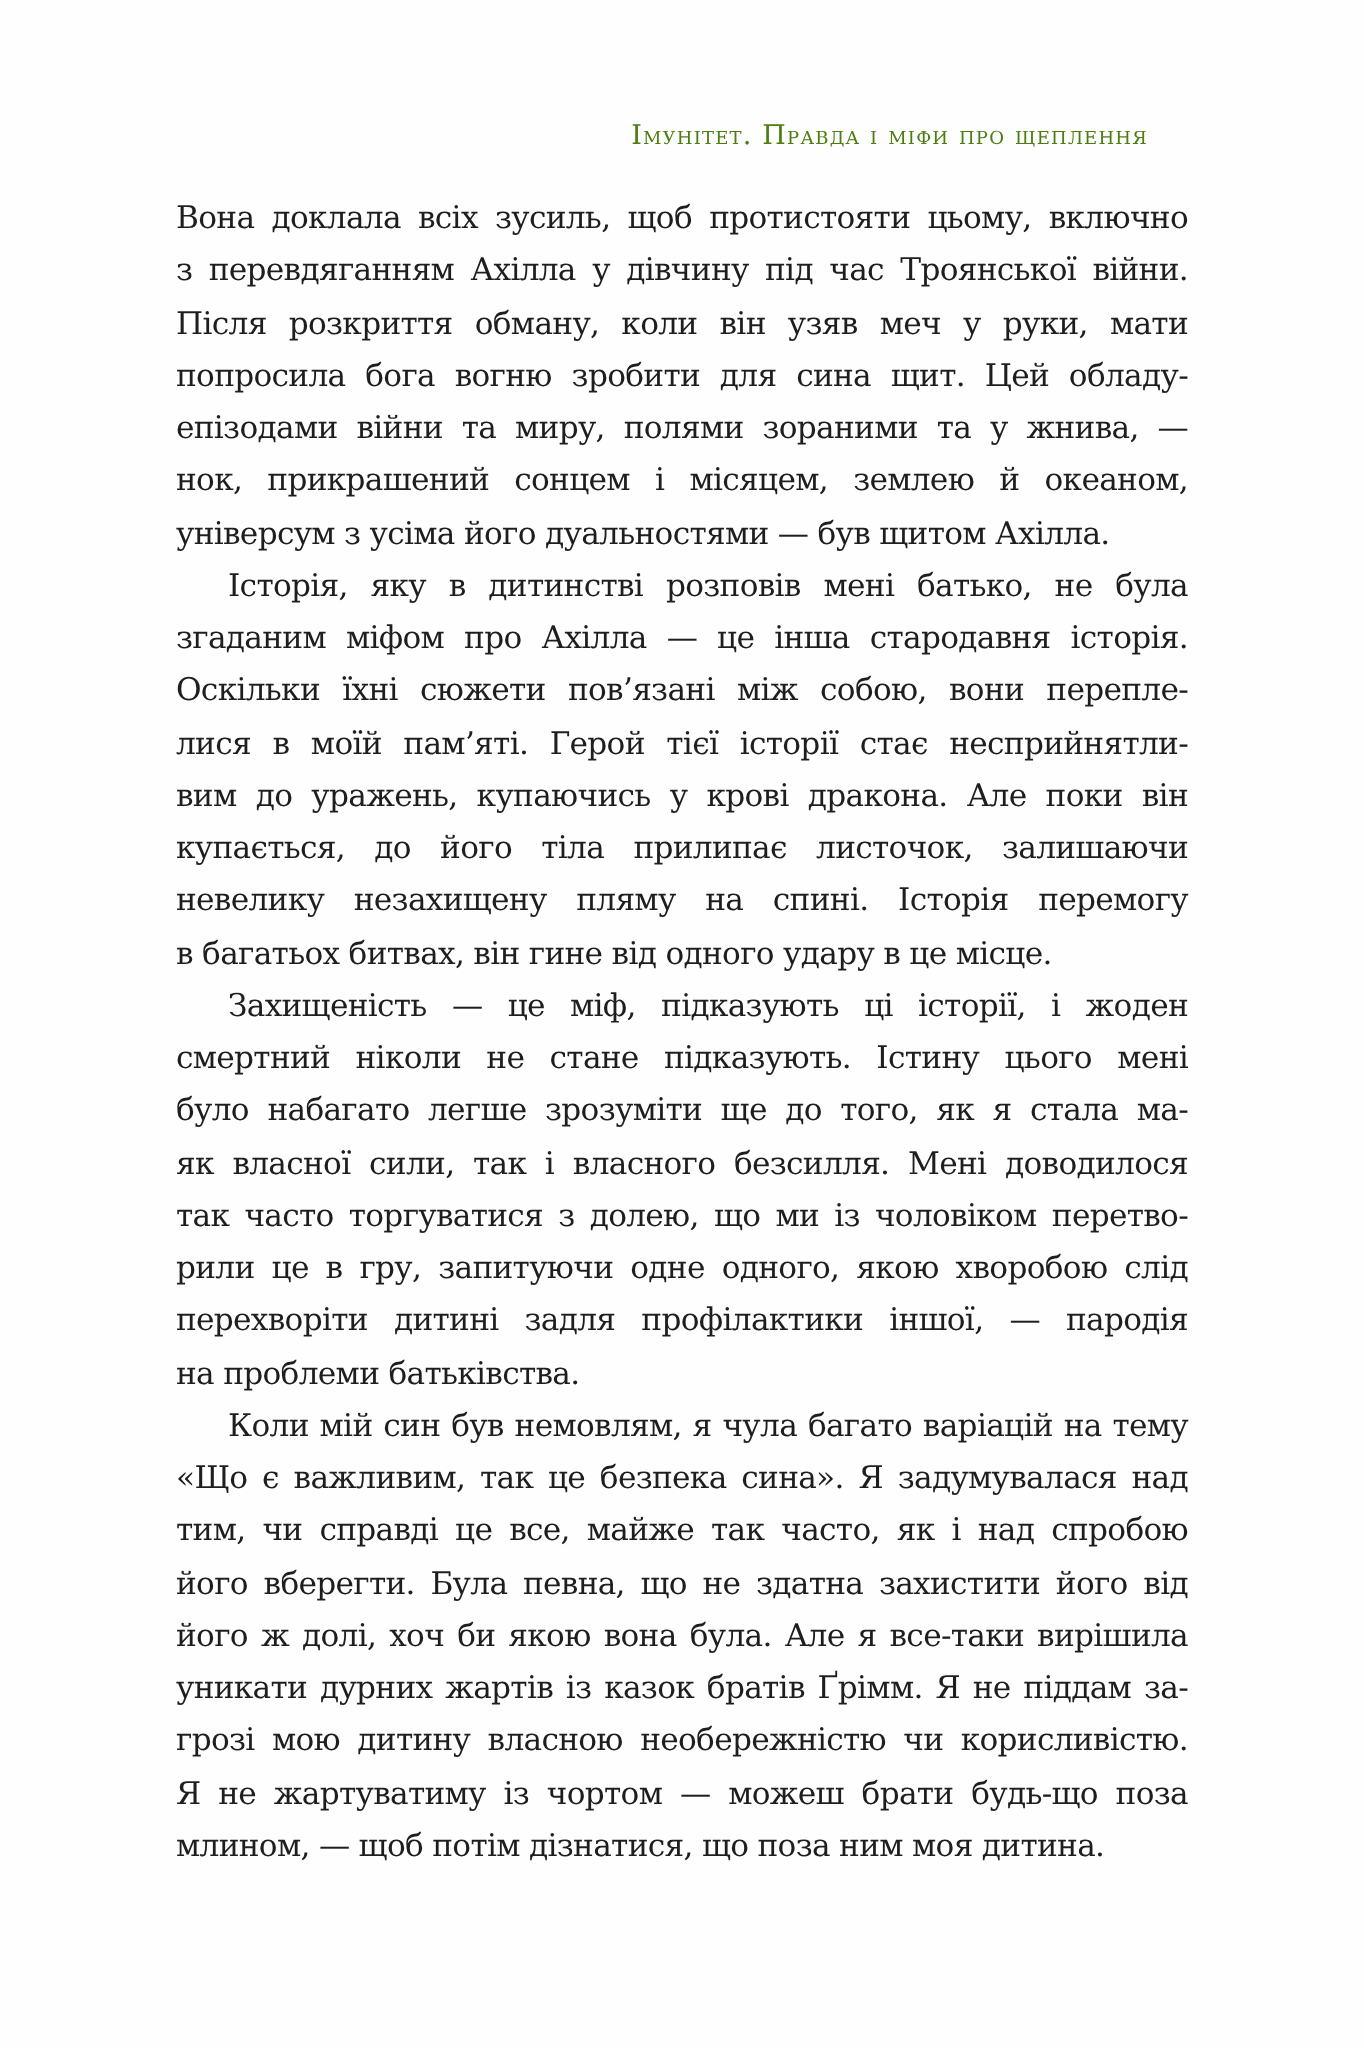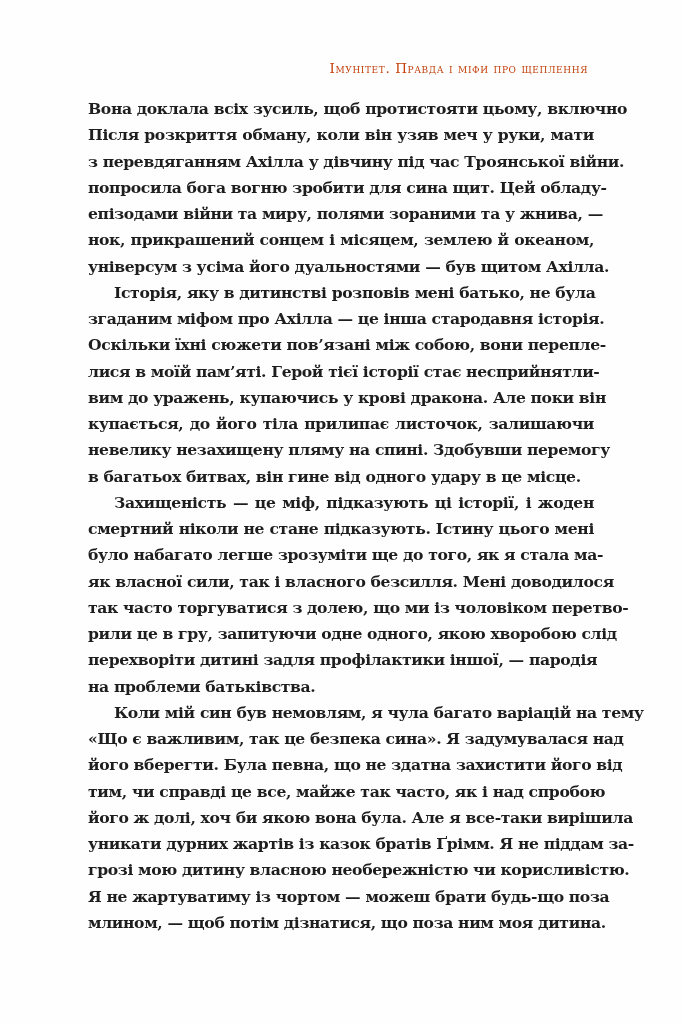--- a/index.html
+++ b/index.html
@@ -1,72 +1,72 @@
 <!DOCTYPE html>
 <html><head>
 <meta charset="utf-8">
 <style>
   html, body { margin:0; padding:0; background:#ffffff; }
   body { width:682px; height:1024px; position:relative; overflow:hidden; }
   .page { position:absolute; left:0; top:0; width:682px; height:1024px; background:#fefefe; }
   .running-header {
-    position:absolute; top:60px; right:94px;
-    font-family:"DejaVu Serif", serif; font-size:13.5px; color:#c2410c;
+    position:absolute; top:60px; right:108px;
+    font-family:"DejaVu Serif", serif; font-size:13.5px; color:#4d7c0f;
     letter-spacing:0.6px; font-variant:small-caps; white-space:nowrap;
   }
   .body-text {
     position:absolute; left:88px; top:96px; width:506px;
     font-family:"DejaVu Serif", serif; font-size:15.6px; line-height:26.25px;
     color:#1e1e1e; letter-spacing:-0.35px;
   }
-  .line { display:block; white-space:nowrap; height:26.25px; text-align:justify; text-align-last:justify;font-weight:bold; }
+  .line { display:block; white-space:nowrap; height:26.25px; text-align:justify; text-align-last:justify; }
   .line.last { text-align-last:left; }
   .line.indent { padding-left:26px; }
 </style>
 </head>
 <body>
 
 <div class="page">
   <div class="running-header">Імунітет. Правда і міфи про щеплення</div>
 
   <div class="body-text">
     <div>
       <span class="line">Вона доклала всіх зусиль, щоб протистояти цьому, включно</span>
+      <span class="line">з перевдяганням Ахілла у дівчину під час Троянської війни.</span>
       <span class="line">Після розкриття обману, коли він узяв меч у руки, мати</span>
-      <span class="line">з перевдяганням Ахілла у дівчину під час Троянської війни.</span>
       <span class="line">попросила бога вогню зробити для сина щит. Цей обладу-</span>
       <span class="line">епізодами війни та миру, полями зораними та у жнива, —</span>
       <span class="line">нок, прикрашений сонцем і місяцем, землею й океаном,</span>
       <span class="line last">універсум з усіма його дуальностями — був щитом Ахілла.</span>
     </div>
     <div>
       <span class="line indent">Історія, яку в дитинстві розповів мені батько, не була</span>
       <span class="line">згаданим міфом про Ахілла — це інша стародавня історія.</span>
       <span class="line">Оскільки їхні сюжети пов’язані між собою, вони перепле-</span>
       <span class="line">лися в моїй пам’яті. Герой тієї історії стає несприйнятли-</span>
       <span class="line">вим до уражень, купаючись у крові дракона. Але поки він</span>
       <span class="line">купається, до його тіла прилипає листочок, залишаючи</span>
-      <span class="line">невелику незахищену пляму на спині. Здобувши перемогу</span>
+      <span class="line">невелику незахищену пляму на спині. Історія перемогу</span>
       <span class="line last">в багатьох битвах, він гине від одного удару в це місце.</span>
     </div>
     <div>
       <span class="line indent">Захищеність — це міф, підказують ці історії, і жоден</span>
       <span class="line">смертний ніколи не стане підказують. Істину цього мені</span>
       <span class="line">було набагато легше зрозуміти ще до того, як я стала ма-</span>
       <span class="line">як власної сили, так і власного безсилля. Мені доводилося</span>
       <span class="line">так часто торгуватися з долею, що ми із чоловіком перетво-</span>
       <span class="line">рили це в гру, запитуючи одне одного, якою хворобою слід</span>
       <span class="line">перехворіти дитині задля профілактики іншої, — пародія</span>
       <span class="line last">на проблеми батьківства.</span>
     </div>
     <div>
       <span class="line indent">Коли мій син був немовлям, я чула багато варіацій на тему</span>
       <span class="line">«Що є важливим, так це безпека сина». Я задумувалася над</span>
+      <span class="line">тим, чи справді це все, майже так часто, як і над спробою</span>
       <span class="line">його вберегти. Була певна, що не здатна захистити його від</span>
-      <span class="line">тим, чи справді це все, майже так часто, як і над спробою</span>
       <span class="line">його ж долі, хоч би якою вона була. Але я все-таки вирішила</span>
       <span class="line">уникати дурних жартів із казок братів Ґрімм. Я не піддам за-</span>
       <span class="line">грозі мою дитину власною необережністю чи корисливістю.</span>
       <span class="line">Я не жартуватиму із чортом — можеш брати будь-що поза</span>
       <span class="line last">млином, — щоб потім дізнатися, що поза ним моя дитина.</span>
     </div>
   </div>
 </div>
 
 </body></html>

